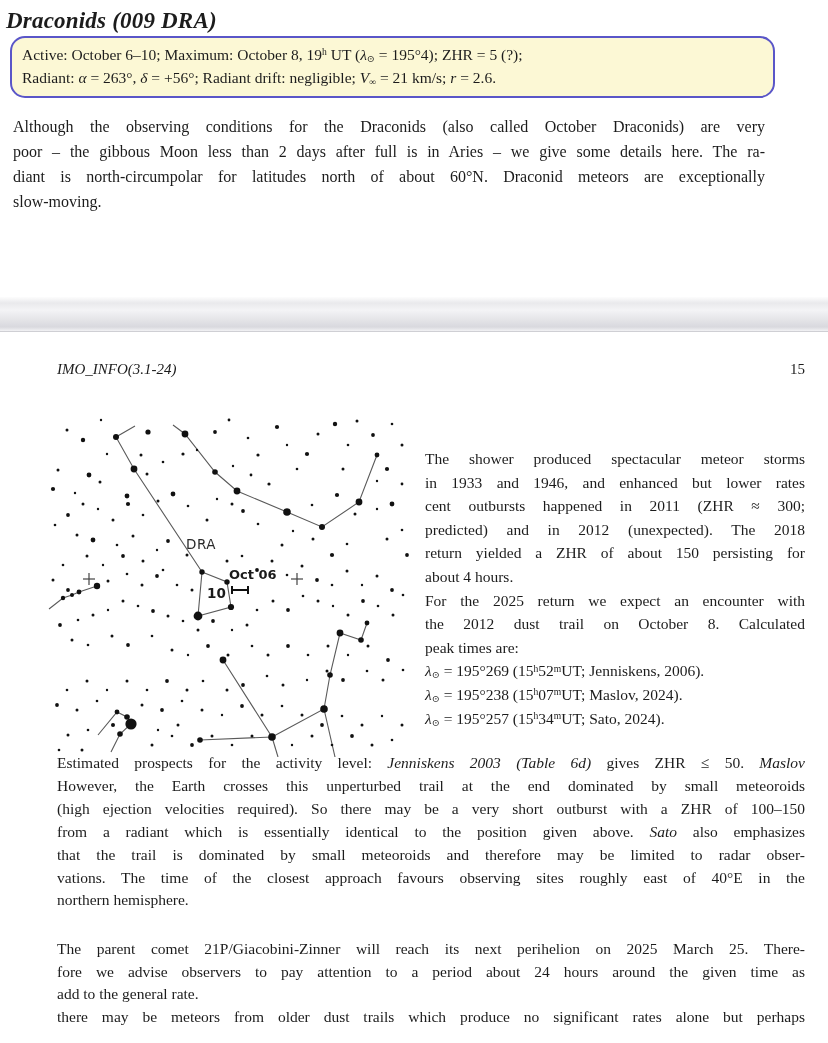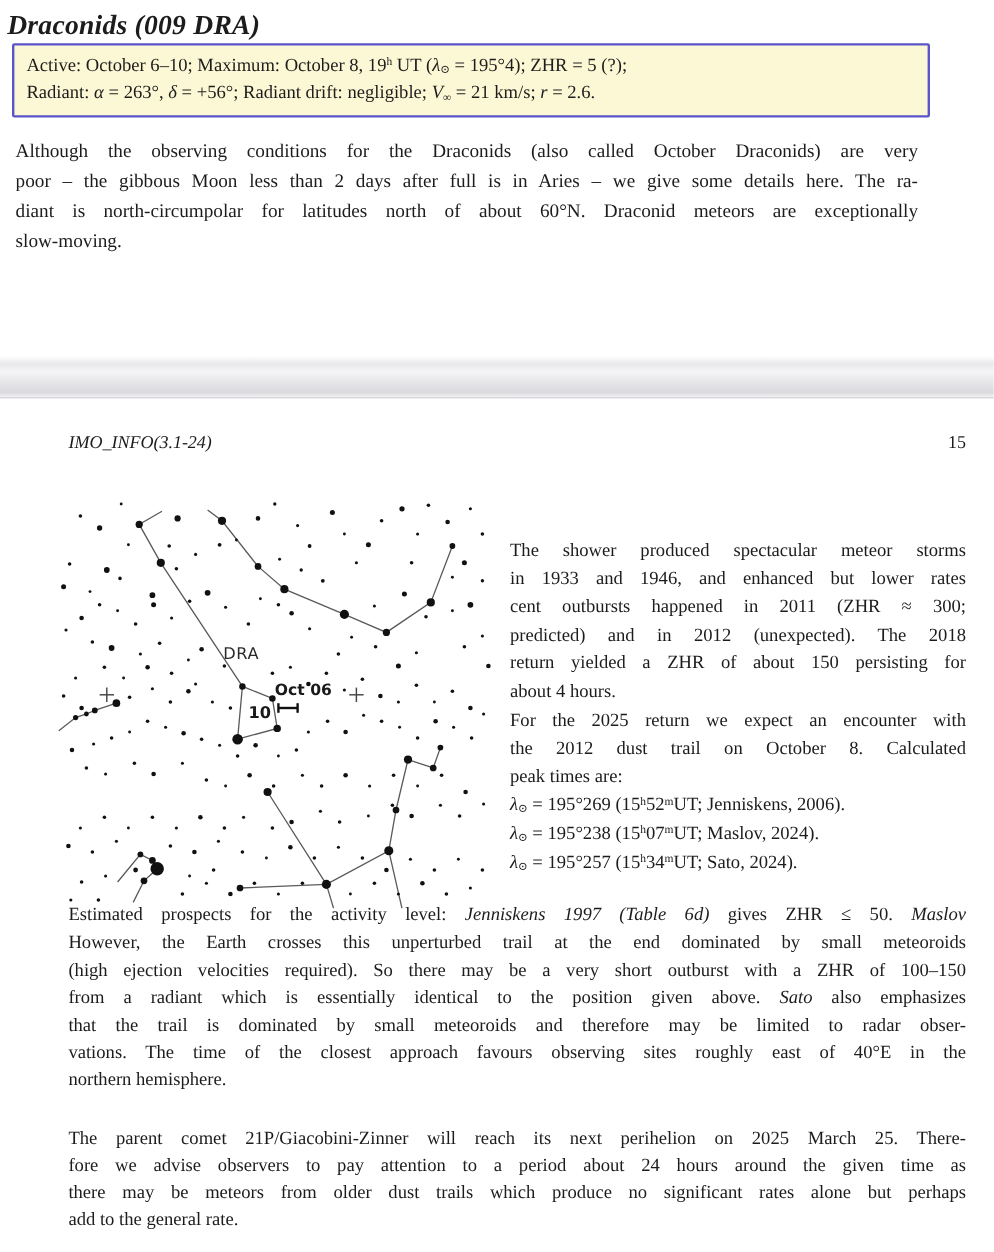--- a/index.html
+++ b/index.html
@@ -12,21 +12,21 @@
   
   #doc-title{
     left:6px;top:8px;width:600px;
     font-size:23px;font-weight:bold;font-style:italic;
     letter-spacing:.2px;
   }
   
   #summary-box{
     left:10px;top:36px;width:741px;
     background:#fcf8d5;
-    border:2px solid #5a56c8;border-radius:2px;
+    border:2px solid #5a56c8;border-radius:15px;
     padding:5px 10px 7px 10px;
     font-size:15.5px;line-height:23px;
   }
   
   .para .tl{white-space:nowrap;}
   .para .tl.j{white-space:normal;text-align:justify;text-align-last:justify;}
   #para-top{left:13px;top:114px;width:752px;font-size:16px;line-height:25px;}
   
   #page-band{
     left:0;top:297px;width:828px;height:34px;
@@ -339,27 +339,27 @@
     <div class="tl">about 4 hours.</div>
     <div class="tl j">For the 2025 return we expect an encounter with</div>
     <div class="tl j">the 2012 dust trail on October 8.  Calculated</div>
     <div class="tl">peak times are:</div>
     <div class="tl"><i>λ</i><sub>⊙</sub> = 195°269 (15<sup>h</sup>52<sup>m</sup>UT; Jenniskens, 2006).</div>
     <div class="tl"><i>λ</i><sub>⊙</sub> = 195°238 (15<sup>h</sup>07<sup>m</sup>UT; Maslov, 2024).</div>
     <div class="tl"><i>λ</i><sub>⊙</sub> = 195°257 (15<sup>h</sup>34<sup>m</sup>UT; Sato, 2024).</div>
   </div>
 
 <div class="abs para" id="prospects">
-    <div class="tl j">Estimated prospects for the activity level: <i>Jenniskens 1997 (Table 6d)</i> gives ZHR ≤ 50. <i>Maslov</i></div>
+    <div class="tl j">Estimated prospects for the activity level: <i>Jenniskens 2003 (Table 6d)</i> gives ZHR ≤ 50. <i>Maslov</i></div>
     <div class="tl j">However, the Earth crosses this unperturbed trail at the end dominated by small meteoroids</div>
     <div class="tl j">(high ejection velocities required). So there may be a very short outburst with a ZHR of 100–150</div>
     <div class="tl j">from a radiant which is essentially identical to the position given above. <i>Sato</i> also emphasizes</div>
     <div class="tl j">that the trail is dominated by small meteoroids and therefore may be limited to radar obser-</div>
     <div class="tl j">vations. The time of the closest approach favours observing sites roughly east of 40°E in the</div>
     <div class="tl">northern hemisphere.</div>
   </div>
 
 <div class="abs para" id="comet">
     <div class="tl j">The parent comet 21P/Giacobini-Zinner will reach its next perihelion on 2025 March 25. There-</div>
     <div class="tl j">fore we advise observers to pay attention to a period about 24 hours around the given time as</div>
+    <div class="tl">add to the general rate.</div>
     <div class="tl j">there may be meteors from older dust trails which produce no significant rates alone but perhaps</div>
-    <div class="tl">add to the general rate.</div>
   </div>
 
 </body></html>

